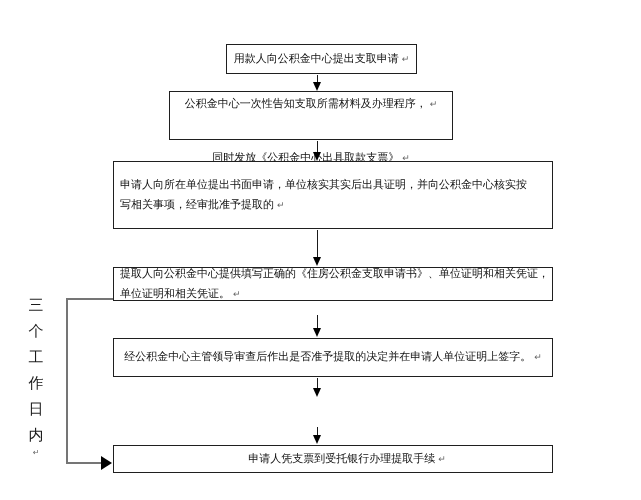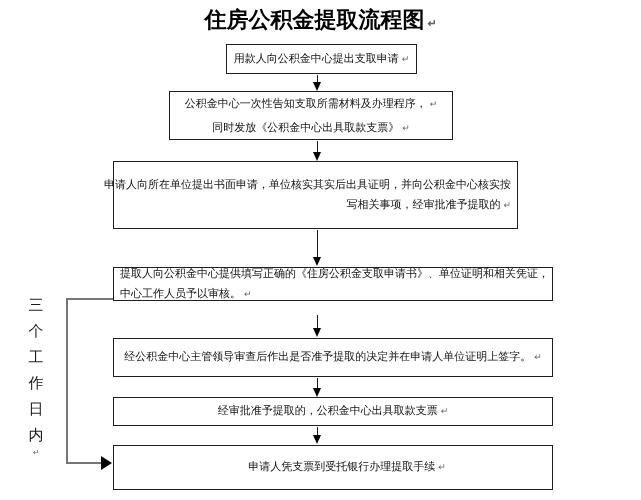--- a/index.html
+++ b/index.html
@@ -28,21 +28,21 @@
     background: #ffffff;
     font-size: 11px;
     color: #111111;
     display: flex;
     flex-direction: column;
     justify-content: center;
   }
   .box .line { white-space: nowrap; line-height: 19.5px; }
   .box.center .line { text-align: center; }
   .box.left { padding: 0 6px; }
-  .b2 .line { line-height: 23px; }
+  .b2 .line { line-height: 23px; margin-top: 30px; }
   .mark {
     font-size: 9px;
     color: #666666;
     margin-left: 3px;
     vertical-align: baseline;
   }
   .title .mark { font-size: 11px; }
   .arrow { position: absolute; width: 9px; }
   .arrow .shaft {
     position: absolute; left: 3.75px; top: 0;
@@ -70,80 +70,76 @@
     font-size: 15px; color: #1a1a1a;
   }
   .duration .char { height: 26px; line-height: 26px; text-align: center; }
   .duration .mark { margin: 0; height: 10px; line-height: 10px; font-size: 8px; }
 </style>
 </head>
 <body>
 
 <div id="canvas">
 
-  <div class="title"><span>住房公积金提取流程图</span><span class="mark">↵</span></div>
 
   <div class="box center" style="left:226px; top:44px; width:191px; height:30px;">
     <div class="line"><span>用款人向公积金中心提出支取申请</span><span class="mark">↵</span></div>
   </div>
 
   <div class="arrow" style="left:313px; top:75px; height:16px;">
     <div class="shaft" style="height:8px;"></div>
     <div class="head"></div>
   </div>
 
   <div class="box center b2" style="left:169px; top:91px; width:284px; height:49px;">
     <div class="line"><span>公积金中心一次性告知支取所需材料及办理程序，</span><span class="mark">↵</span></div>
     <div class="line"><span>同时发放《公积金中心出具取款支票》</span><span class="mark">↵</span></div>
   </div>
 
   <div class="arrow" style="left:313px; top:141px; height:20px;">
     <div class="shaft" style="height:12px;"></div>
     <div class="head"></div>
   </div>
 
-  <div class="box left" style="left:113px; top:161px; width:405px; height:68px;align-items:flex-end;">
+  <div class="box left" style="left:113px; top:161px; width:440px; height:68px;">
     <div class="line"><span>申请人向所在单位提出书面申请，单位核实其实后出具证明，并向公积金中心核实按</span></div>
     <div class="line"><span>写相关事项，经审批准予提取的</span><span class="mark">↵</span></div>
   </div>
 
   <div class="arrow" style="left:313px; top:230px; height:36px;">
     <div class="shaft" style="height:28px;"></div>
     <div class="head"></div>
   </div>
 
   <div class="box left" style="left:113px; top:267px; width:440px; height:34px;">
     <div class="line"><span>提取人向公积金中心提供填写正确的《住房公积金支取申请书》、单位证明和相关凭证，</span></div>
-    <div class="line"><span>中心工作人员予以审核。</span><span class="mark">↵</span></div>
+    <div class="line"><span>单位证明和相关凭证。</span><span class="mark">↵</span></div>
   </div>
 
   <div class="arrow" style="left:313px; top:315px; height:22px;">
     <div class="shaft" style="height:14px;"></div>
     <div class="head"></div>
   </div>
 
   <div class="box center" style="left:113px; top:338px; width:440px; height:39px;justify-content:center;">
     <div class="line"><span>经公积金中心主管领导审查后作出是否准予提取的决定并在申请人单位证明上签字。</span><span class="mark">↵</span></div>
   </div>
 
   <div class="arrow" style="left:313px; top:378px; height:19px;">
     <div class="shaft" style="height:11px;"></div>
     <div class="head"></div>
   </div>
 
-  <div class="box center" style="left:113px; top:397px; width:440px; height:29px;">
-    <div class="line"><span>经审批准予提取的，公积金中心出具取款支票</span><span class="mark">↵</span></div>
-  </div>
 
   <div class="arrow" style="left:313px; top:427px; height:17px;">
     <div class="shaft" style="height:9px;"></div>
     <div class="head"></div>
   </div>
 
-  <div class="box center" style="left:113px; top:445px; width:440px; height:45px;padding-left:28px;">
+  <div class="box center" style="left:113px; top:445px; width:440px; height:28px;padding-left:28px;">
     <div class="line"><span>申请人凭支票到受托银行办理提取手续</span><span class="mark">↵</span></div>
   </div>
 
   <div class="conn" style="left:66px; top:298px; width:47px; height:2px;"></div>
   <div class="conn" style="left:66px; top:298px; width:2px; height:166px;"></div>
   <div class="conn" style="left:66px; top:462px; width:36px; height:2px;"></div>
   <div class="conn-arrowhead"></div>
 
   <div class="duration">
     <div class="char">三</div>

